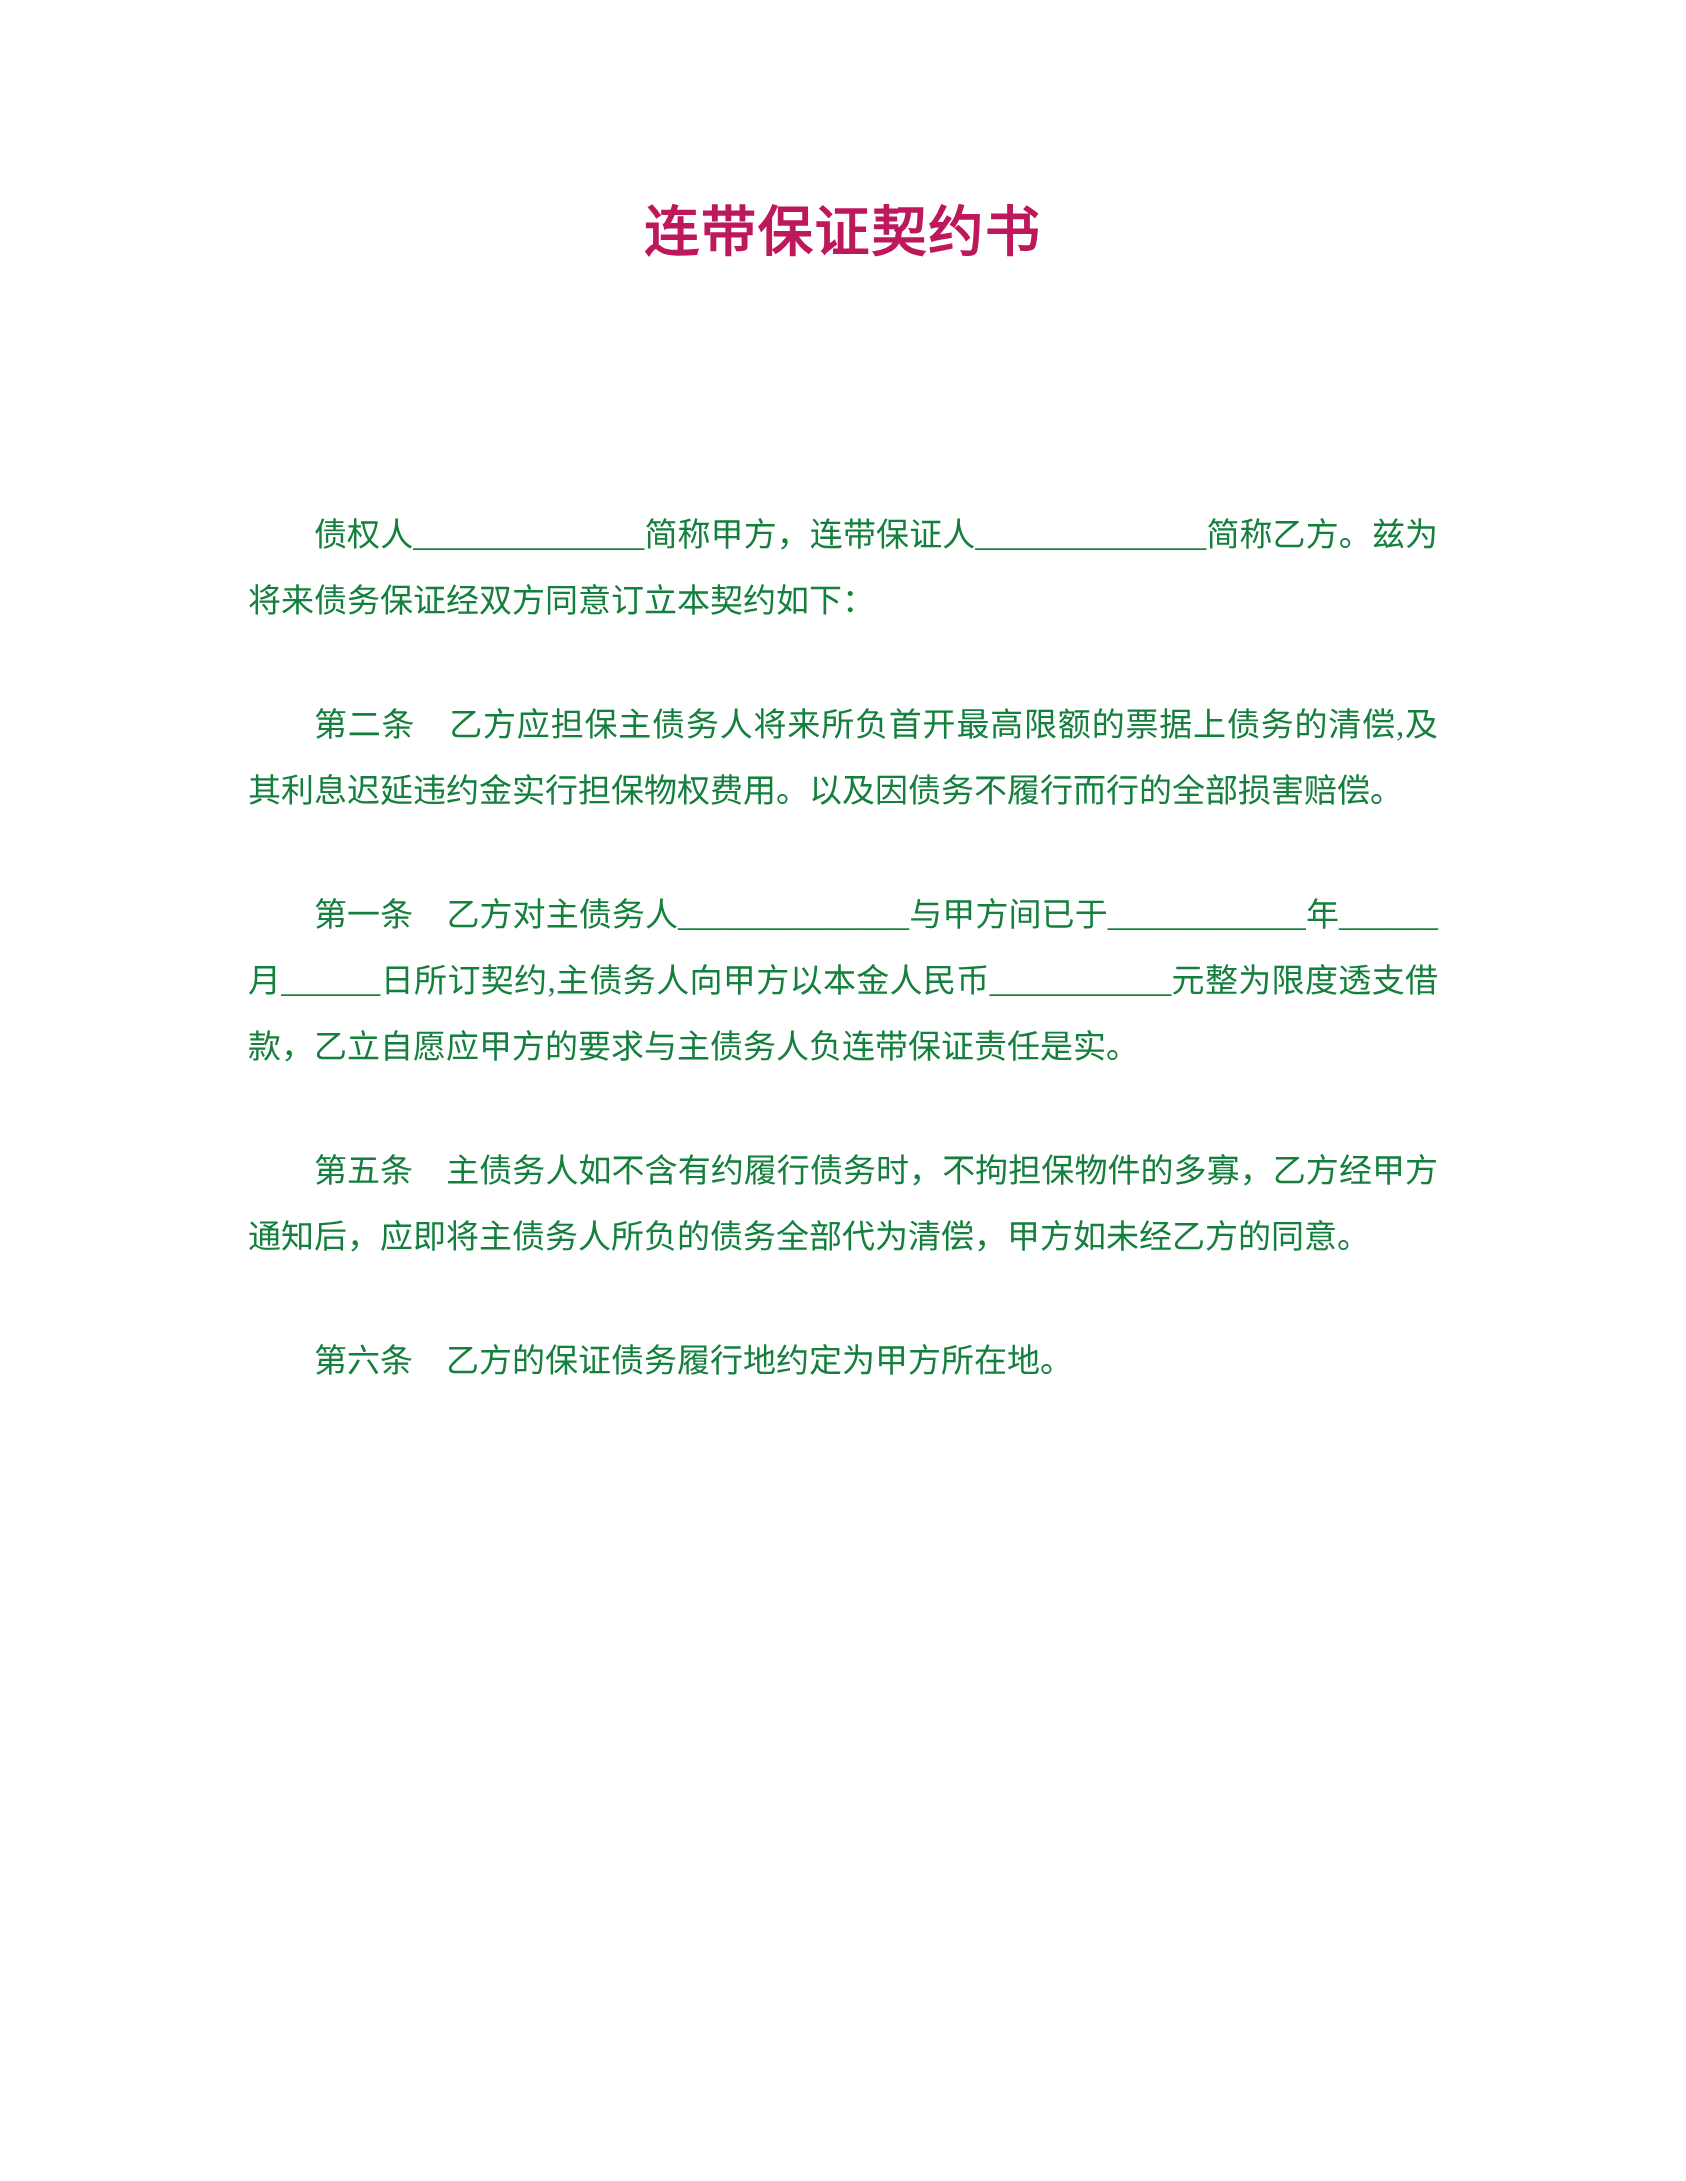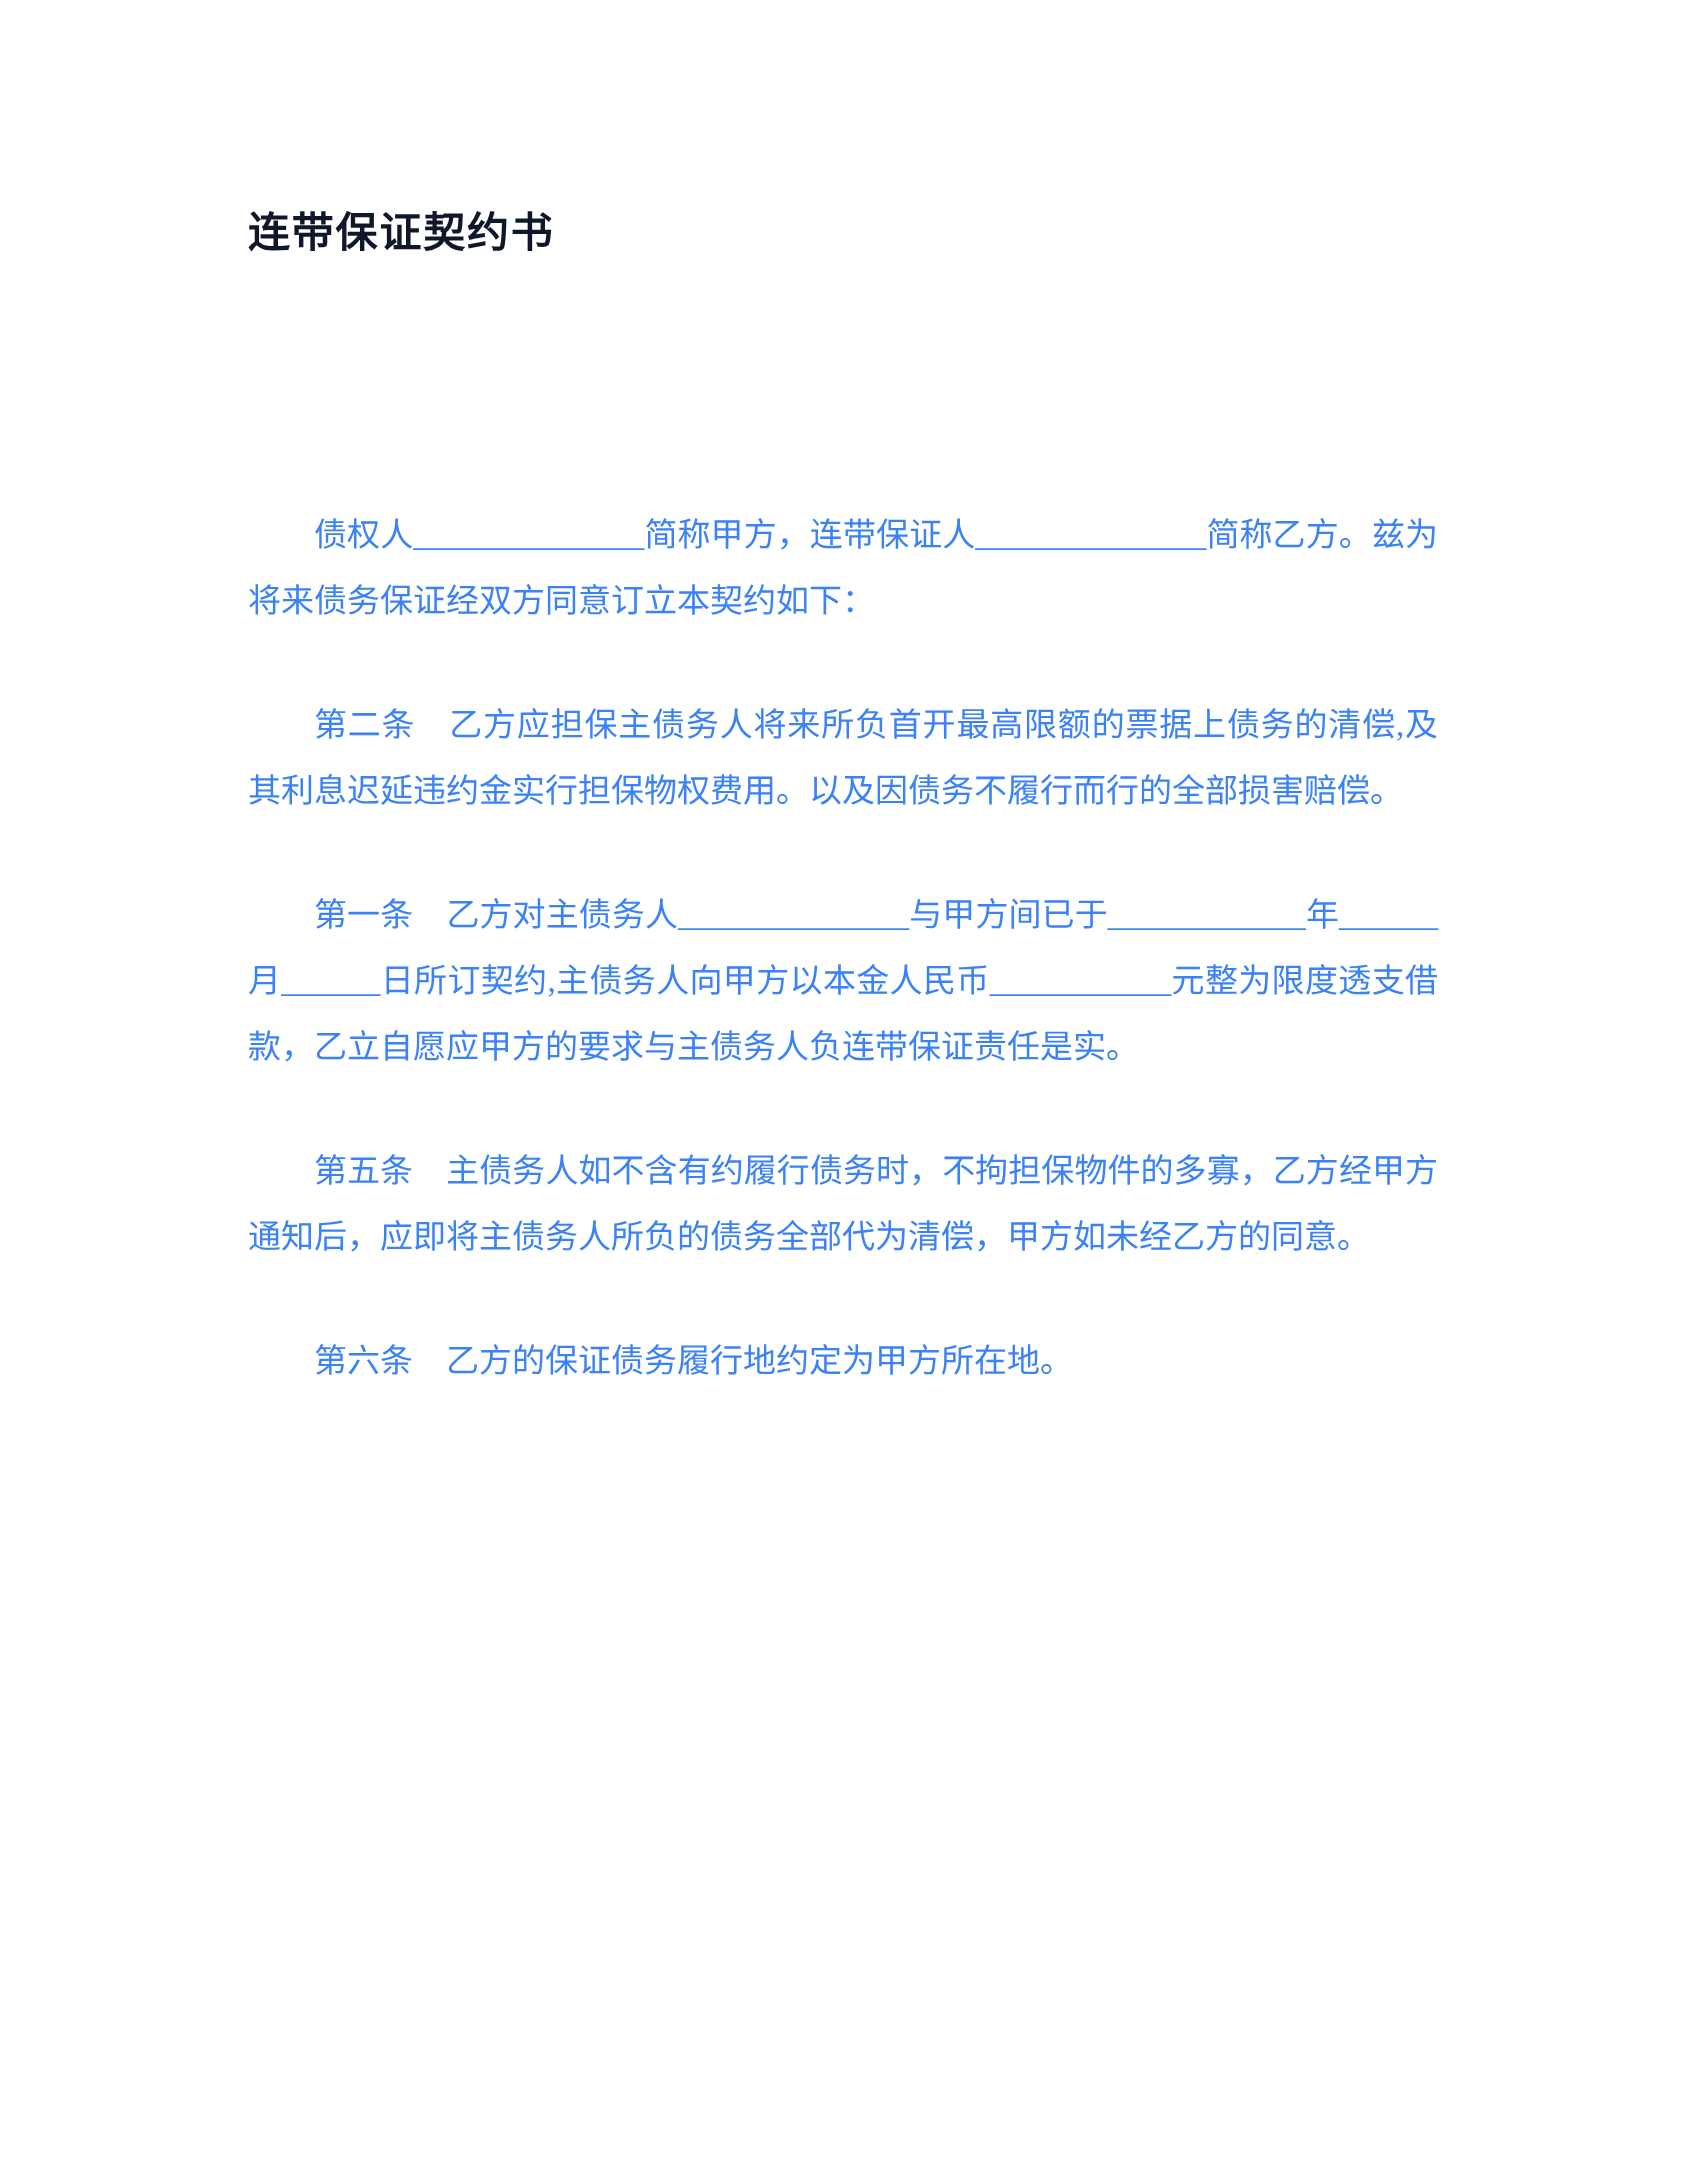--- a/index.html
+++ b/index.html
@@ -15,35 +15,36 @@
     margin: 0 auto;
     background: #ffffff;
     padding: 197px 248px 0 248px;
     overflow: hidden;
     color: #000000;
   }
   .doc-title {
     margin: 0 0 234px 0;
     font-family: "Liberation Sans", "DejaVu Sans", sans-serif;
     font-weight: 700;
-    font-size: 42px;
+    font-size: 55px;
     line-height: 71px;
+    text-align: center;
     letter-spacing: 1.8px;
-    color: #0f172a;
+    color: #be185d;
   }
   .doc-para {
     margin: 0 0 58px 0;
     font-family: "Liberation Serif", "DejaVu Serif", serif;
     font-size: 33px;
     line-height: 66px;
     text-align: justify;
     text-align-last: left;
     text-indent: 2em;
     word-break: break-all;
-    color: #3b82f6;
+    color: #15803d;
   }
 </style>
 </head>
 <body>
 
 <div class="page">
   <h1 class="doc-title">连带保证契约书</h1>
 
   <p class="doc-para">债权人______________简称甲方，连带保证人______________简称乙方。兹为将来债务保证经双方同意订立本契约如下：</p>
 

